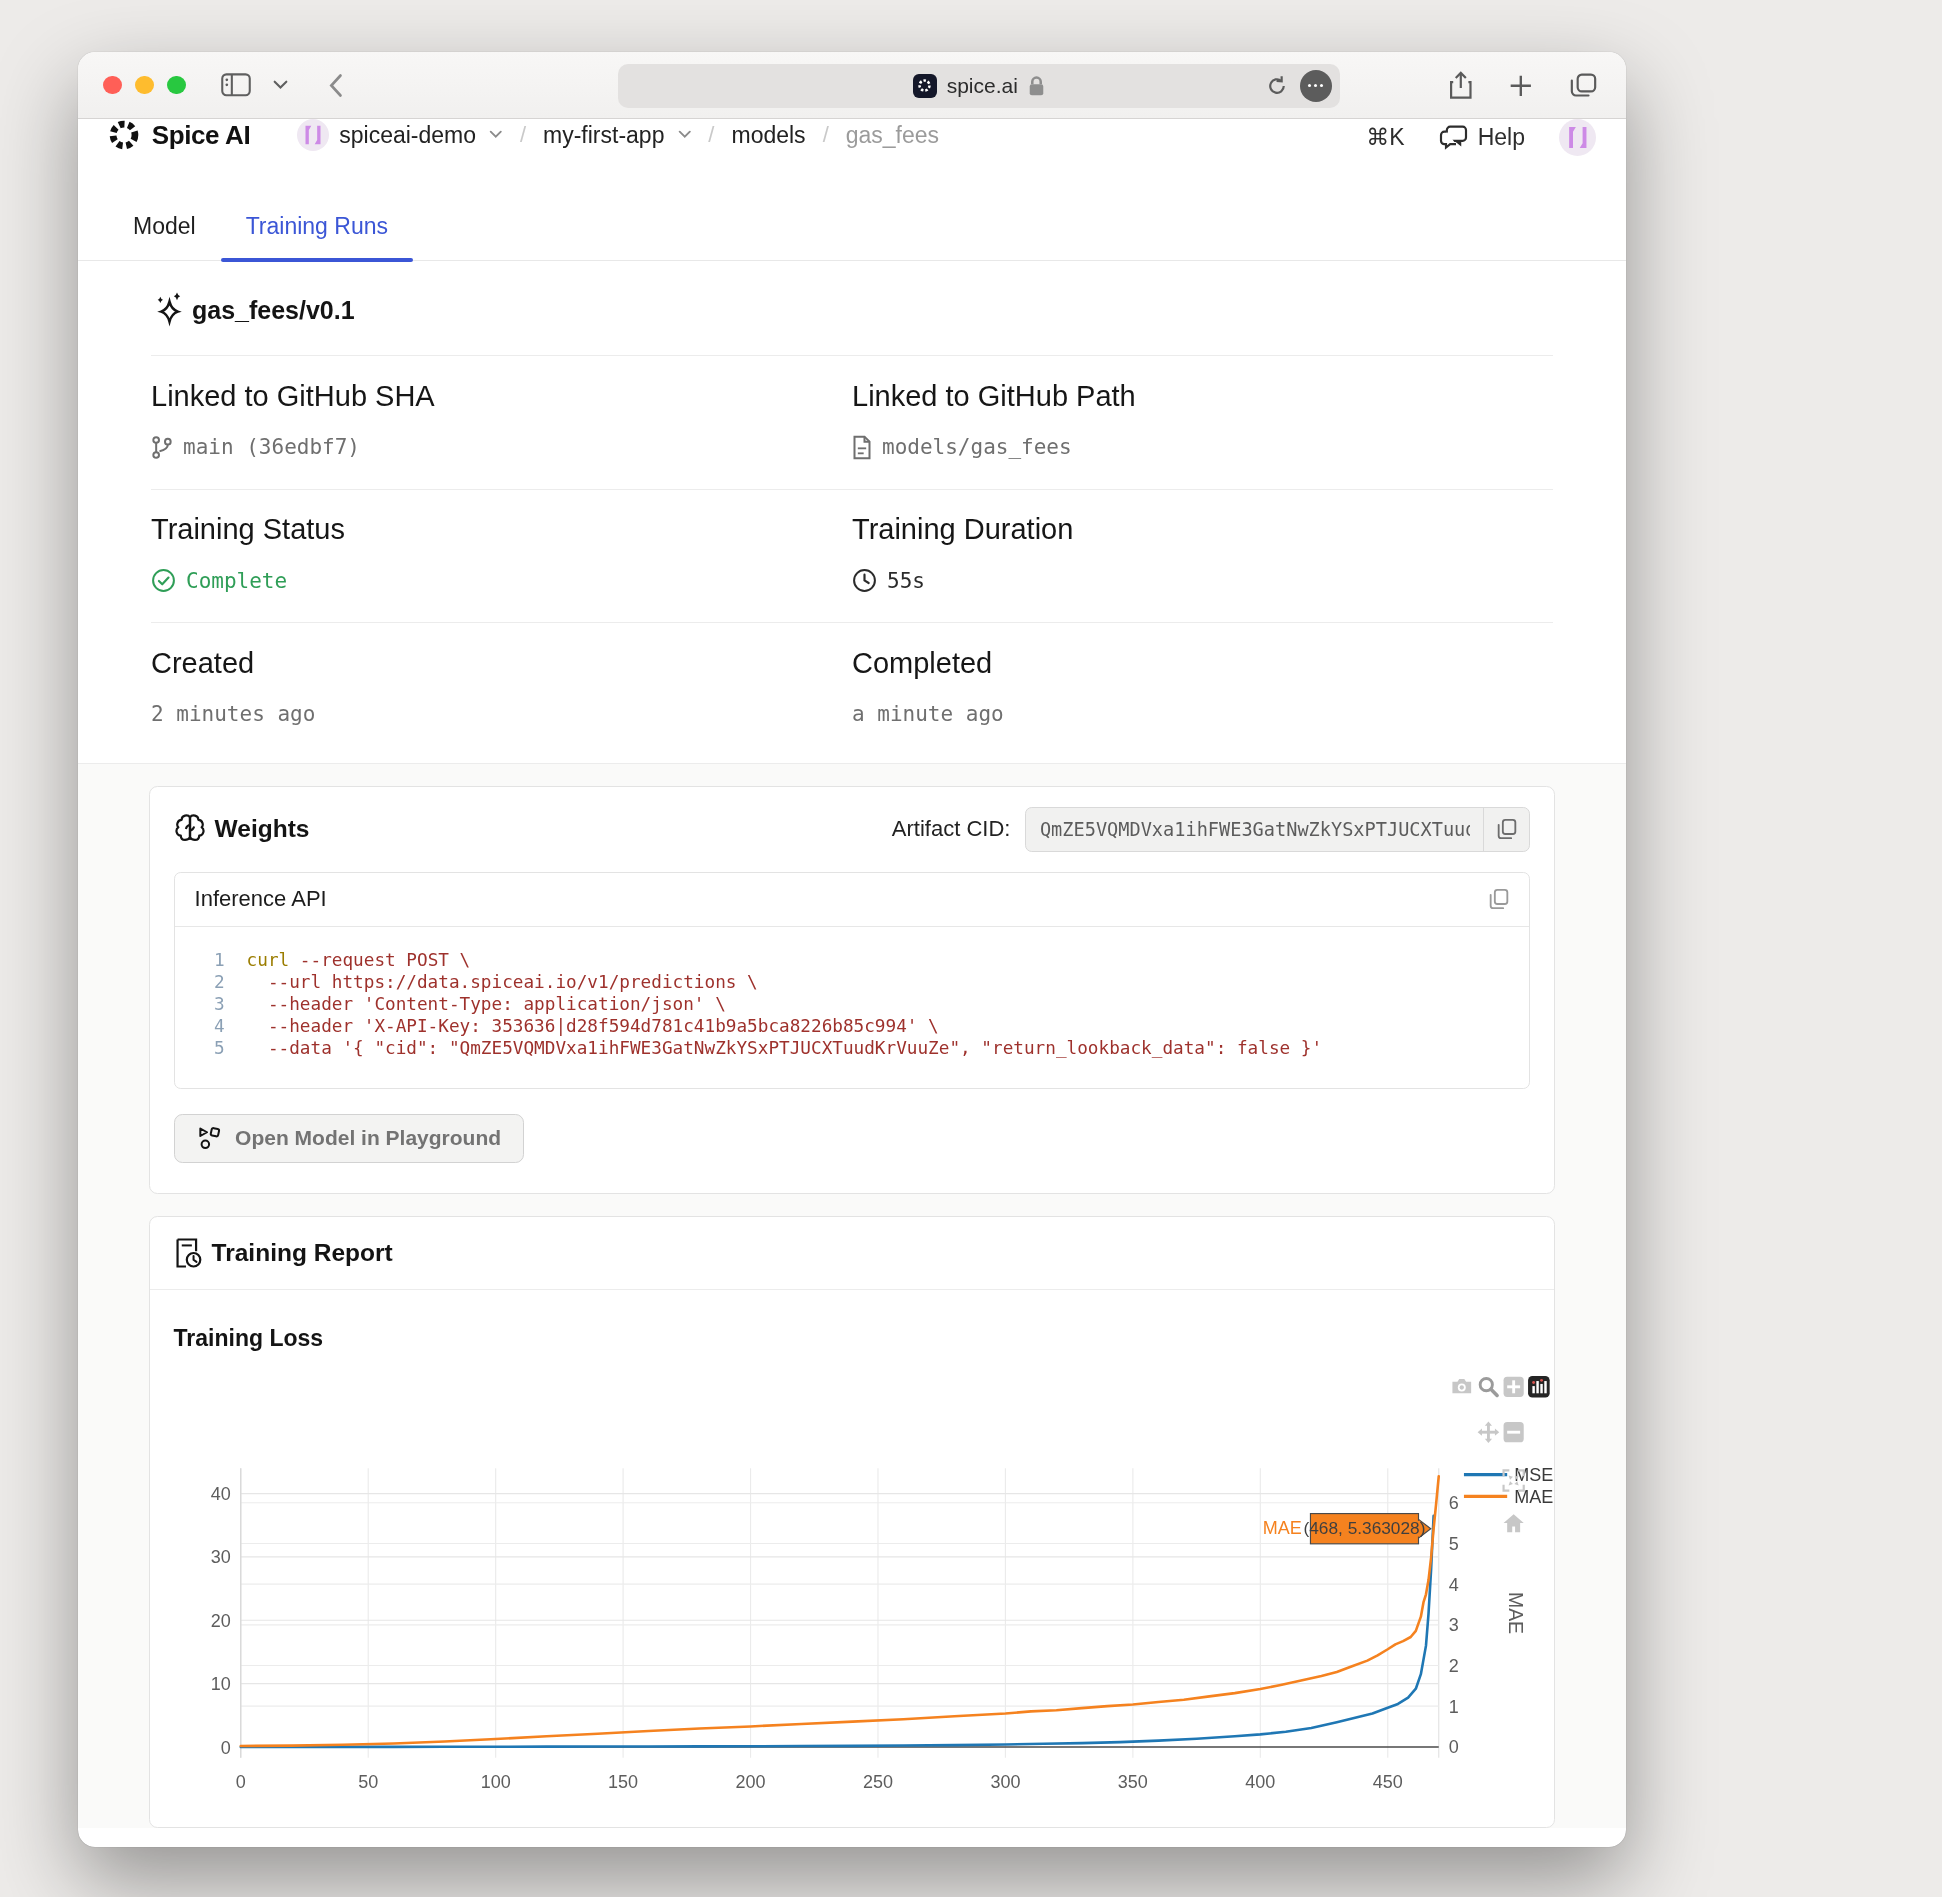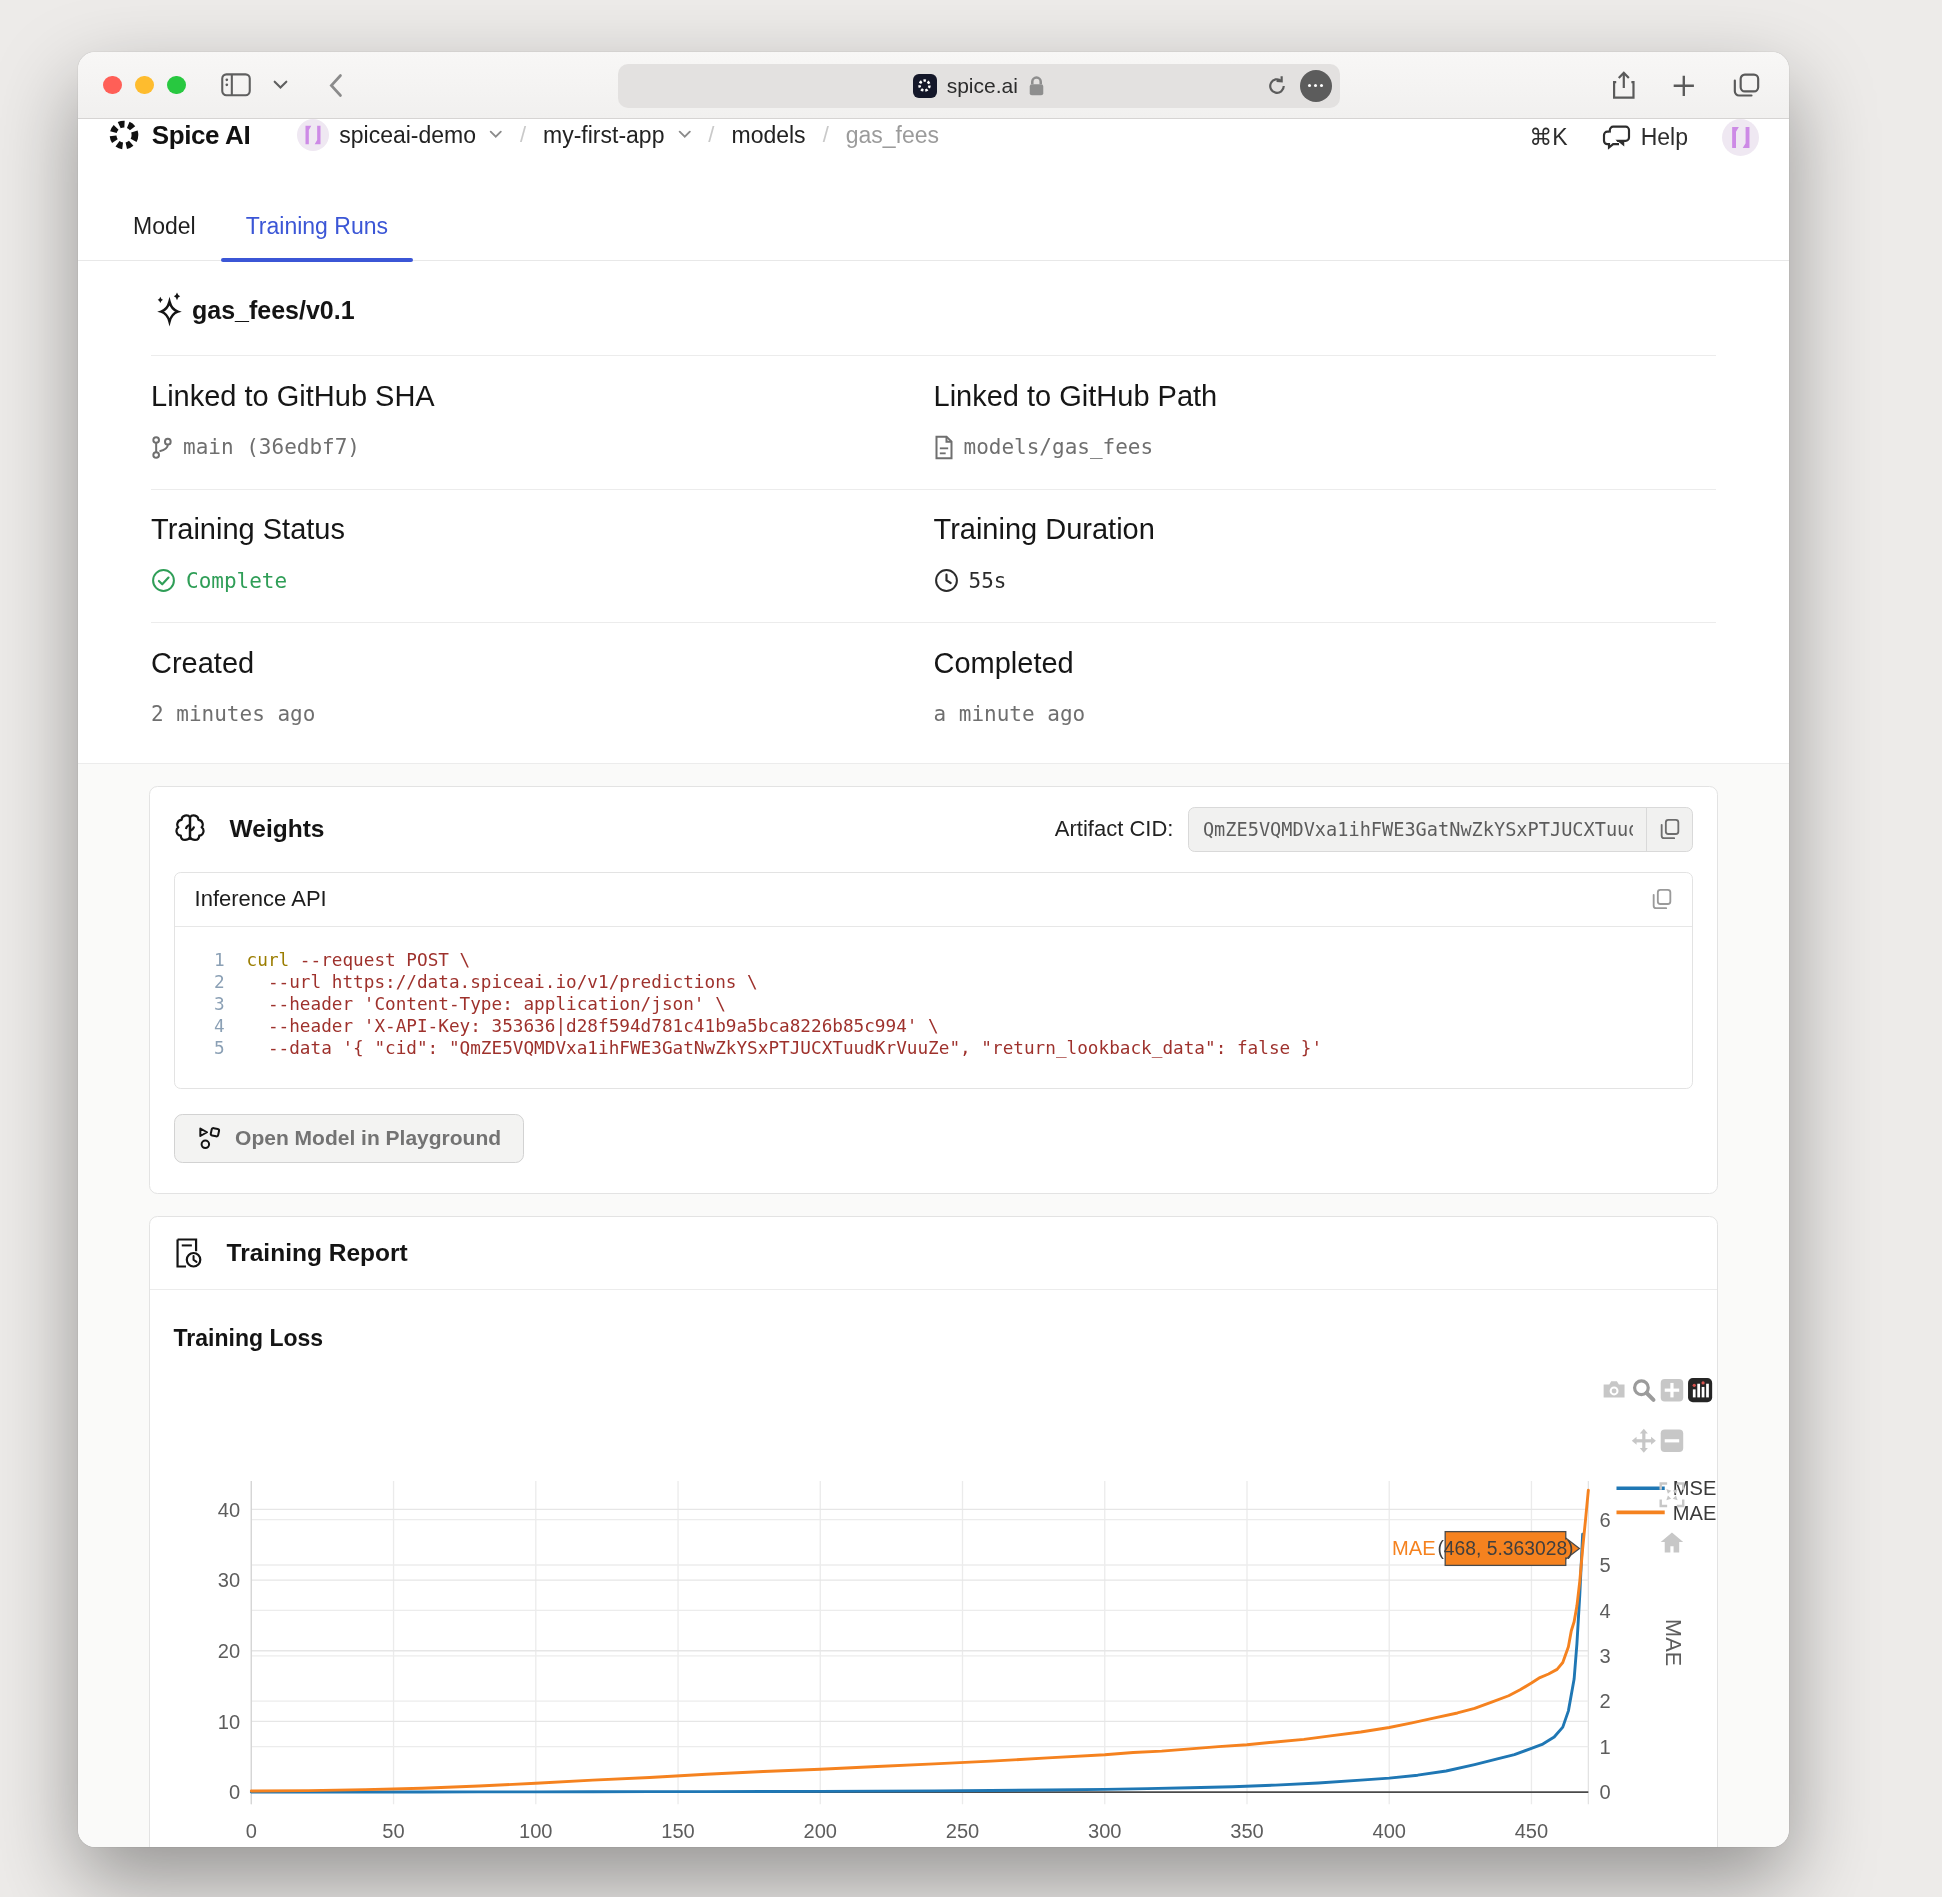--- a/index.html
+++ b/index.html
@@ -1,18 +1,18 @@
 <!DOCTYPE html>
 <html style="font-size:13.5px"><head>
 <meta charset="utf-8">
 <style>
   * { margin:0; padding:0; box-sizing:border-box; }
   html,body { width:1943px; height:1897px; background:#edebe9; font-family:"Liberation Sans",sans-serif; overflow:hidden; }
 
-  .window { position:absolute; left:78px; top:52px; width:1711px; height:1795px;
+  .window { position:absolute; left:78px; top:52px; width:1548px; height:1795px;
     background:#fff; border-radius:17px; overflow:hidden;
     box-shadow:0 34px 84px rgba(0,0,0,.38), 0 0 0.8px rgba(0,0,0,.45); }
 
   
   .chrome { height:67px; background:linear-gradient(#f8f7f6,#f1f0ef); border-bottom:0.8px solid #d6d4d3;
     display:flex; align-items:center; position:relative; }
   .traffic { display:flex; gap:13.5px; margin-left:25px; }
   .traffic span { width:18.6px; height:18.6px; border-radius:50%; display:block; }
   .chrome-icons { display:flex; align-items:center; gap:22px; margin-left:35px; color:#5f5f5f; }
   .chrome-icons svg { display:block; }
@@ -53,21 +53,21 @@
   .d-value { font-family:"DejaVu Sans Mono",monospace; font-size:21px; color:#6f6f6f; display:flex; align-items:center; gap:10px; }
   .d-value.dark { color:#2b2b2b; }
   .d-value.green { color:#2f9e57; }
 
   
   .lower { background:#fafaf9; border-top:0.8px solid #ececec; padding:22px 71px 0; }
   .card { background:#fff; border:0.8px solid #e3e3e3; border-radius:8.4px; }
   .card + .card { margin-top:22px; }
   .card-pad { padding:0 23.6px; }
   .card-head { display:flex; align-items:center; padding:20px 0; }
-  .card-head h2 { font-size:24.5px; font-weight:600; color:#141414; margin-left:24px; }
+  .card-head h2 { font-size:24.5px; font-weight:600; color:#141414; margin-left:9px; }
   .cid-group { margin-left:auto; display:flex; align-items:center; gap:15px; font-size:22px; color:#222; }
   .cid-box { display:flex; align-items:stretch; border:0.8px solid #d9d9d9; border-radius:6.7px; overflow:hidden; background:#f1f1f0; }
   .cid-box input { border:0; outline:0; background:transparent; font-family:"DejaVu Sans Mono",monospace; font-size:18.6px;
     color:#5c5c5c; width:457px; padding:11px 13.5px; }
   .cid-copy { border-left:0.8px solid #d9d9d9; width:46px; display:flex; align-items:center; justify-content:center; cursor:pointer; }
 
   .code-card { border:0.8px solid #e3e3e3; border-radius:6.7px; margin-top:0; }
   .code-head { display:flex; align-items:center; justify-content:space-between; padding:13.5px 20px; border-bottom:0.8px solid #e7e7e7; font-size:22px; color:#1c1c1c; }
   .code-body { padding:22px 20px 29px; font-family:"DejaVu Sans Mono",monospace; font-size:17.7px; line-height:22px; white-space:pre; }
   .code-line { display:flex; }

